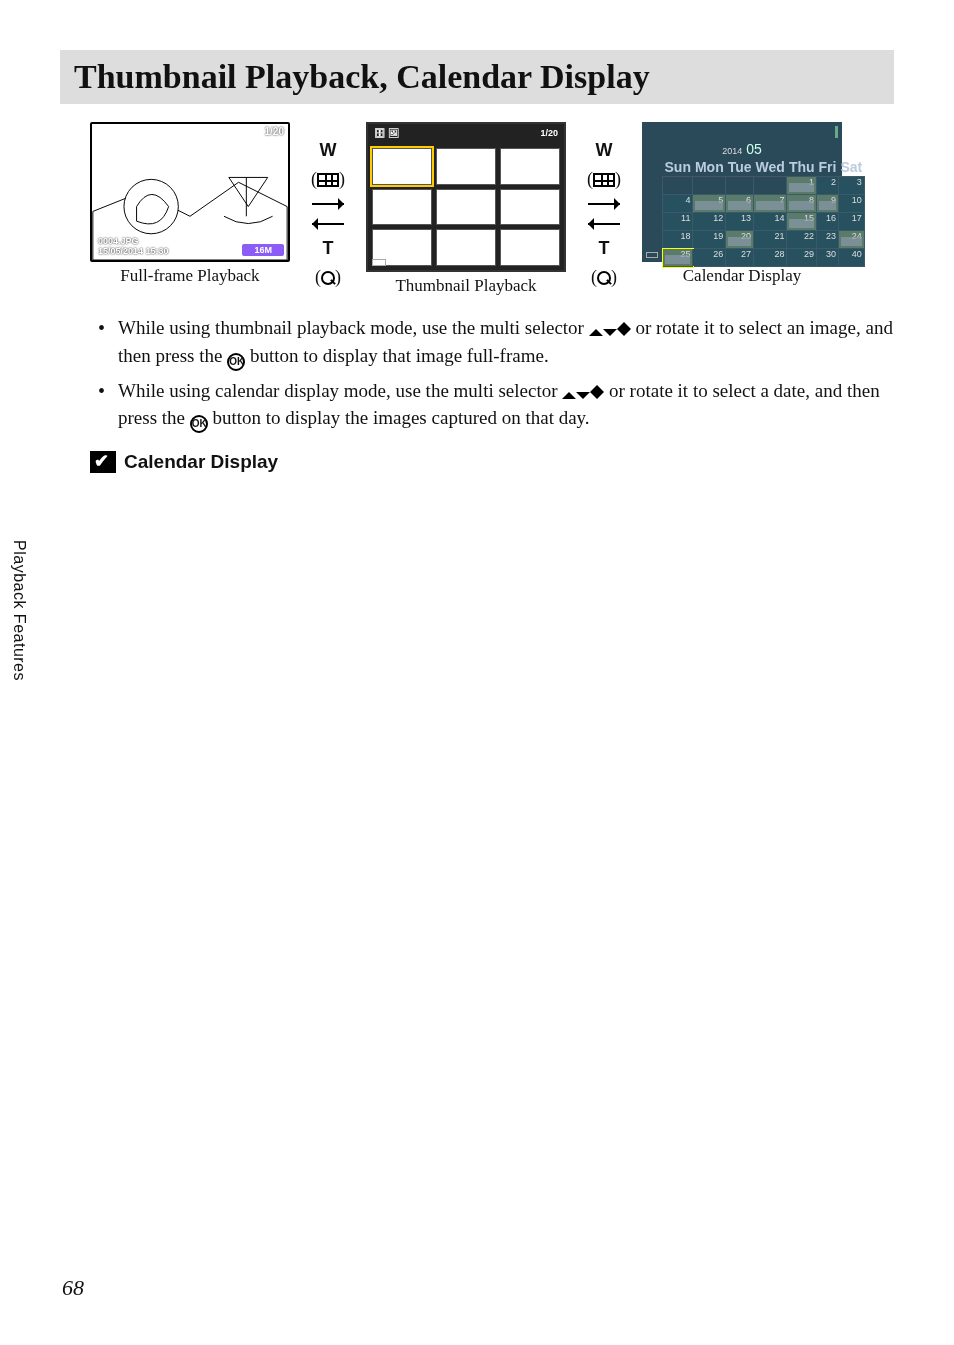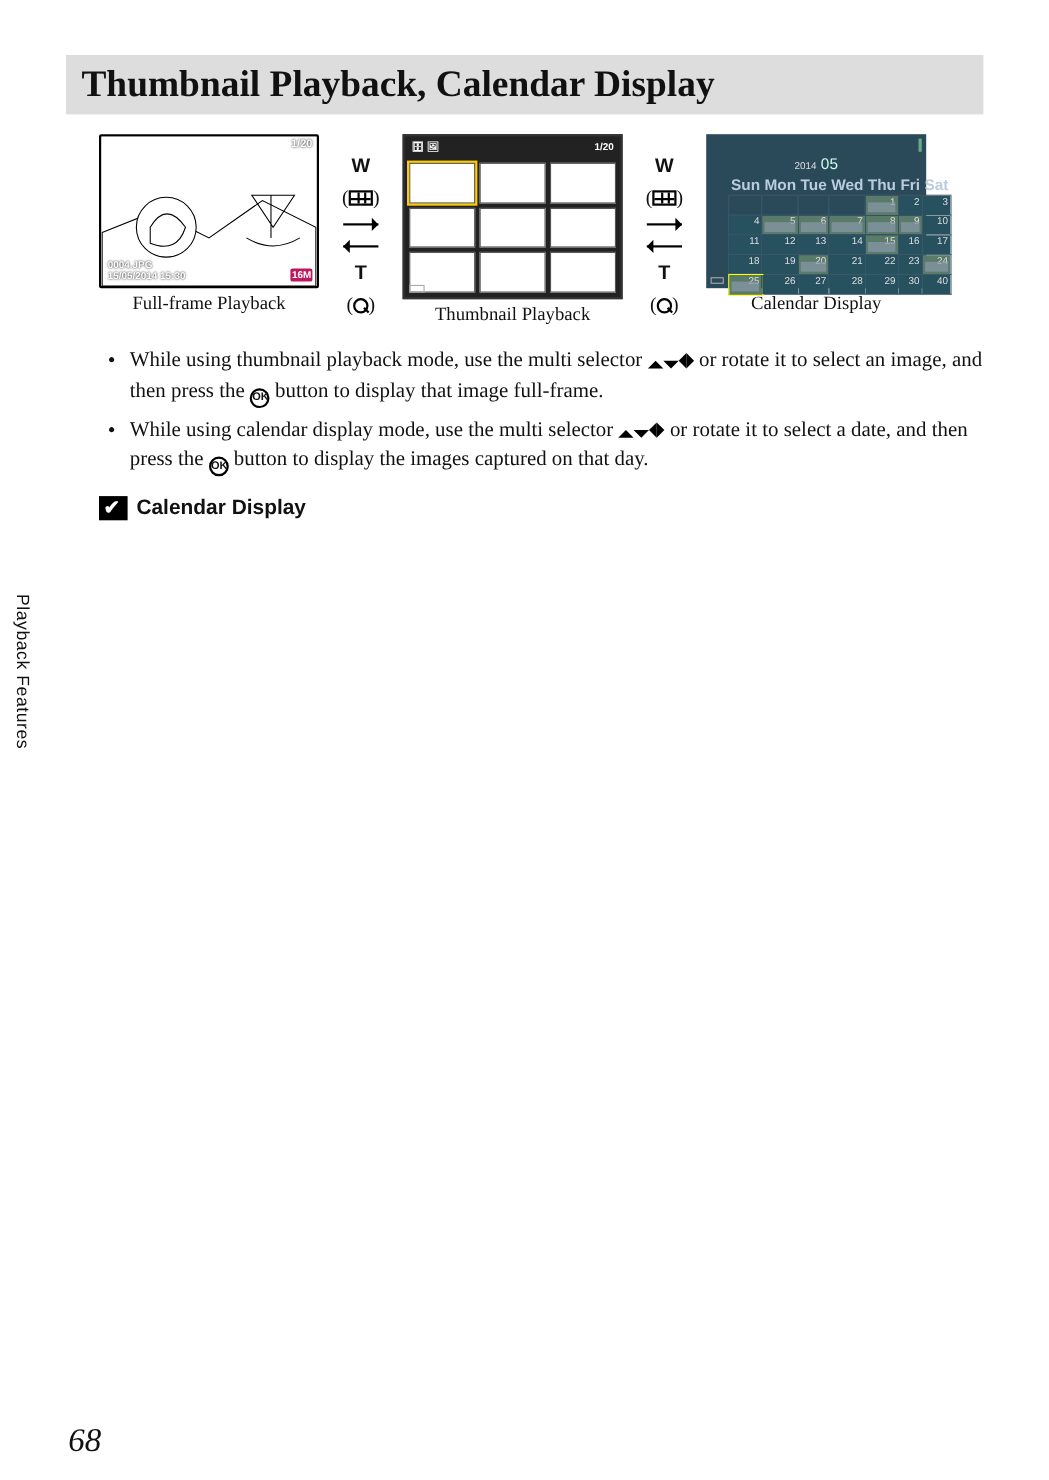--- a/index.html
+++ b/index.html
@@ -26,21 +26,21 @@
   .arrow-down{border-top-color:#000;border-bottom-width:0}
   .arrow-left{border-right-color:#000;border-left-width:0}
   .arrow-right{border-left-color:#000;border-right-width:0}
   .diagram-row{display:flex;align-items:flex-start;gap:10px;margin-left:30px;margin-bottom:18px}
   .fig{display:flex;flex-direction:column;align-items:center}
   .fig-label{font-size:17px;margin-top:4px}
   .ffbox{width:200px;height:140px;border:2px solid #000;border-radius:2px;background:#fff;position:relative;overflow:hidden}
   .ffbox .counter{position:absolute;right:4px;top:2px;font:700 10px Arial;color:#fff;text-shadow:0 0 2px #000}
   .ffbox svg{width:100%;height:100%}
   .ffbox .info{position:absolute;left:6px;bottom:4px;font:700 9px/10px Arial;color:#fff;text-shadow:0 0 2px #000}
-  .ffbox .badge{position:absolute;right:4px;bottom:4px;background:#be185d;color:#fff;font:700 9px Arial;padding:1px 1px;border-radius:2px}
+  .ffbox .badge{position:absolute;right:4px;bottom:4px;background:#8b5cf6;color:#fff;font:700 9px Arial;padding:1px 12px;border-radius:2px}
   .trans{display:flex;flex-direction:column;align-items:center;justify-content:center;gap:8px;min-width:56px;padding-top:18px}
   .trans .lbl{font:700 18px Arial}
   .trans .paren{font-size:18px}
   .trans-arrow{width:48px;height:12px;position:relative}
   .trans-arrow::before{content:"";position:absolute;left:8px;right:8px;top:5px;height:2px;background:#000}
   .trans-arrow.r::after{content:"";position:absolute;right:2px;top:0;width:0;height:0;border:6px solid transparent;border-left-color:#000}
   .trans-arrow.l::after{content:"";position:absolute;left:2px;top:0;width:0;height:0;border:6px solid transparent;border-right-color:#000}
   .thumbbox{width:200px;height:150px;border:2px solid #333;background:#222;display:grid;grid-template-columns:repeat(3,1fr);grid-template-rows:16px repeat(3,1fr);gap:4px;padding:4px;position:relative}
   .thumbbox .hdr{grid-column:1/4;color:#fff;font:700 9px Arial;display:flex;justify-content:space-between;padding:0 2px}
   .thumbbox .cell{background:#fff;border:1px solid #555;font-size:0}
@@ -62,21 +62,21 @@
   .calbox .bat{position:absolute;left:4px;bottom:4px;width:12px;height:6px;border:1px solid #aaa}
   ul.bullets{list-style:none;margin-left:30px;font-size:19px;line-height:1.45}
   ul.bullets>li{position:relative;padding-left:28px;margin-bottom:6px}
   ul.bullets>li::before{content:"•";position:absolute;left:8px;top:0;font-size:20px}
   .note{margin-left:30px;margin-top:18px}
   .note-head{display:flex;align-items:center;gap:8px;margin-bottom:6px}
   .note-icon{width:26px;height:22px;background:#000;position:relative}
   .note-icon::before{content:"✔";color:#fff;position:absolute;left:4px;top:-1px;font:700 18px Arial}
   .note-title{font:700 19px Arial}
   .note-body{font-size:18px;line-height:1.45}
-  .page-num{position:absolute;left:62px;bottom:18px;font-style:italic;font-size:30px}
+  .page-num{position:absolute;left:62px;bottom:44px;font-style:italic;font-size:22px}
   .b{font-weight:700}
 </style>
 </head>
 <body>
 
 <div class="page">
   <div class="side-tab">Playback Features</div>
 
   <div class="title-bar">
     <h1>Thumbnail Playback, Calendar Display</h1>

